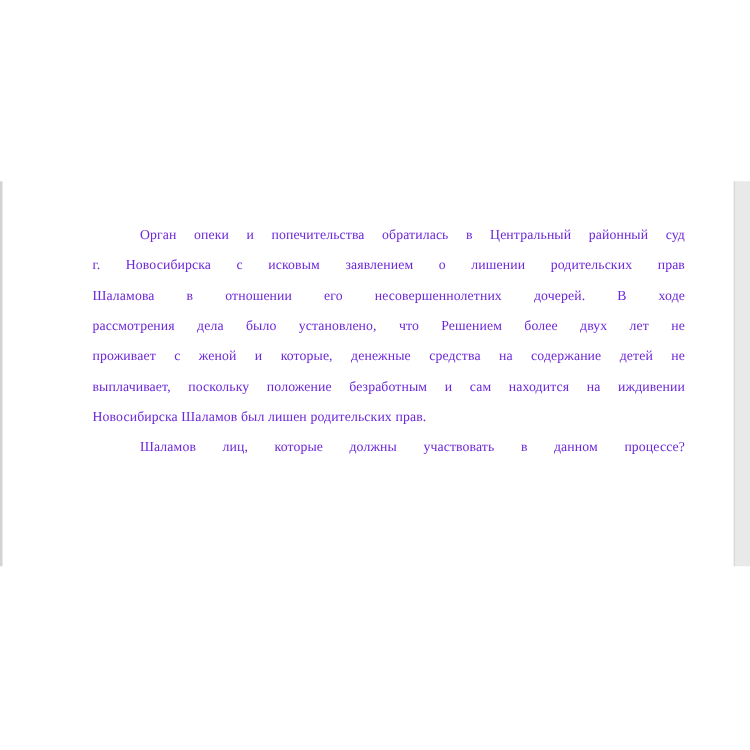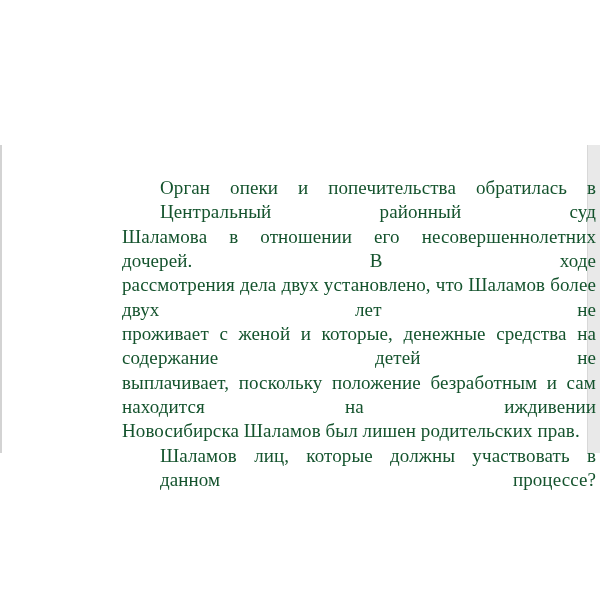--- a/index.html
+++ b/index.html
@@ -36,25 +36,24 @@
     background: #e9e9e9;
     border-left: 1px solid #d8d8d8;
     box-sizing: border-box;
   }
   
   .text-block {
     position: absolute;
     left: 74px;
     top: 176px;
     width: 474px;
-    font-size: 19px;
+    font-size: 11px;
     line-height: 24.33px;
-    color: #14532d;
+    color: #6d28d9;
     letter-spacing: 0.1px;
-    margin-left: 48px;
   }
   .line {
     width: 100%;
   }
   .just {
     text-align: justify;
     text-align-last: justify;
     -moz-text-align-last: justify;
     text-justify: inter-word;
   }
@@ -71,21 +70,22 @@
 <body>
 
 <div class="viewport">
 
   <div class="page-edge-line"></div>
 
   <div class="app-gutter"></div>
 
   <div class="text-block">
     <div class="line just indent">Орган опеки и попечительства обратилась в Центральный районный суд</div>
+    <div class="line just">г. Новосибирска с исковым заявлением о лишении родительских прав</div>
     <div class="line just">Шаламова в отношении его несовершеннолетних дочерей. В ходе</div>
-    <div class="line just">рассмотрения дела двух установлено, что Шаламов более двух лет не</div>
+    <div class="line just">рассмотрения дела было установлено, что Решением более двух лет не</div>
     <div class="line just">проживает с женой и которые, денежные средства на содержание детей не</div>
     <div class="line just">выплачивает, поскольку положение безработным и сам находится на иждивении</div>
     <div class="line last">Новосибирска Шаламов был лишен родительских прав.</div>
     <div class="line just indent">Шаламов лиц, которые должны участвовать в данном процессе?</div>
   </div>
 
 </div>
 
 </body></html>

